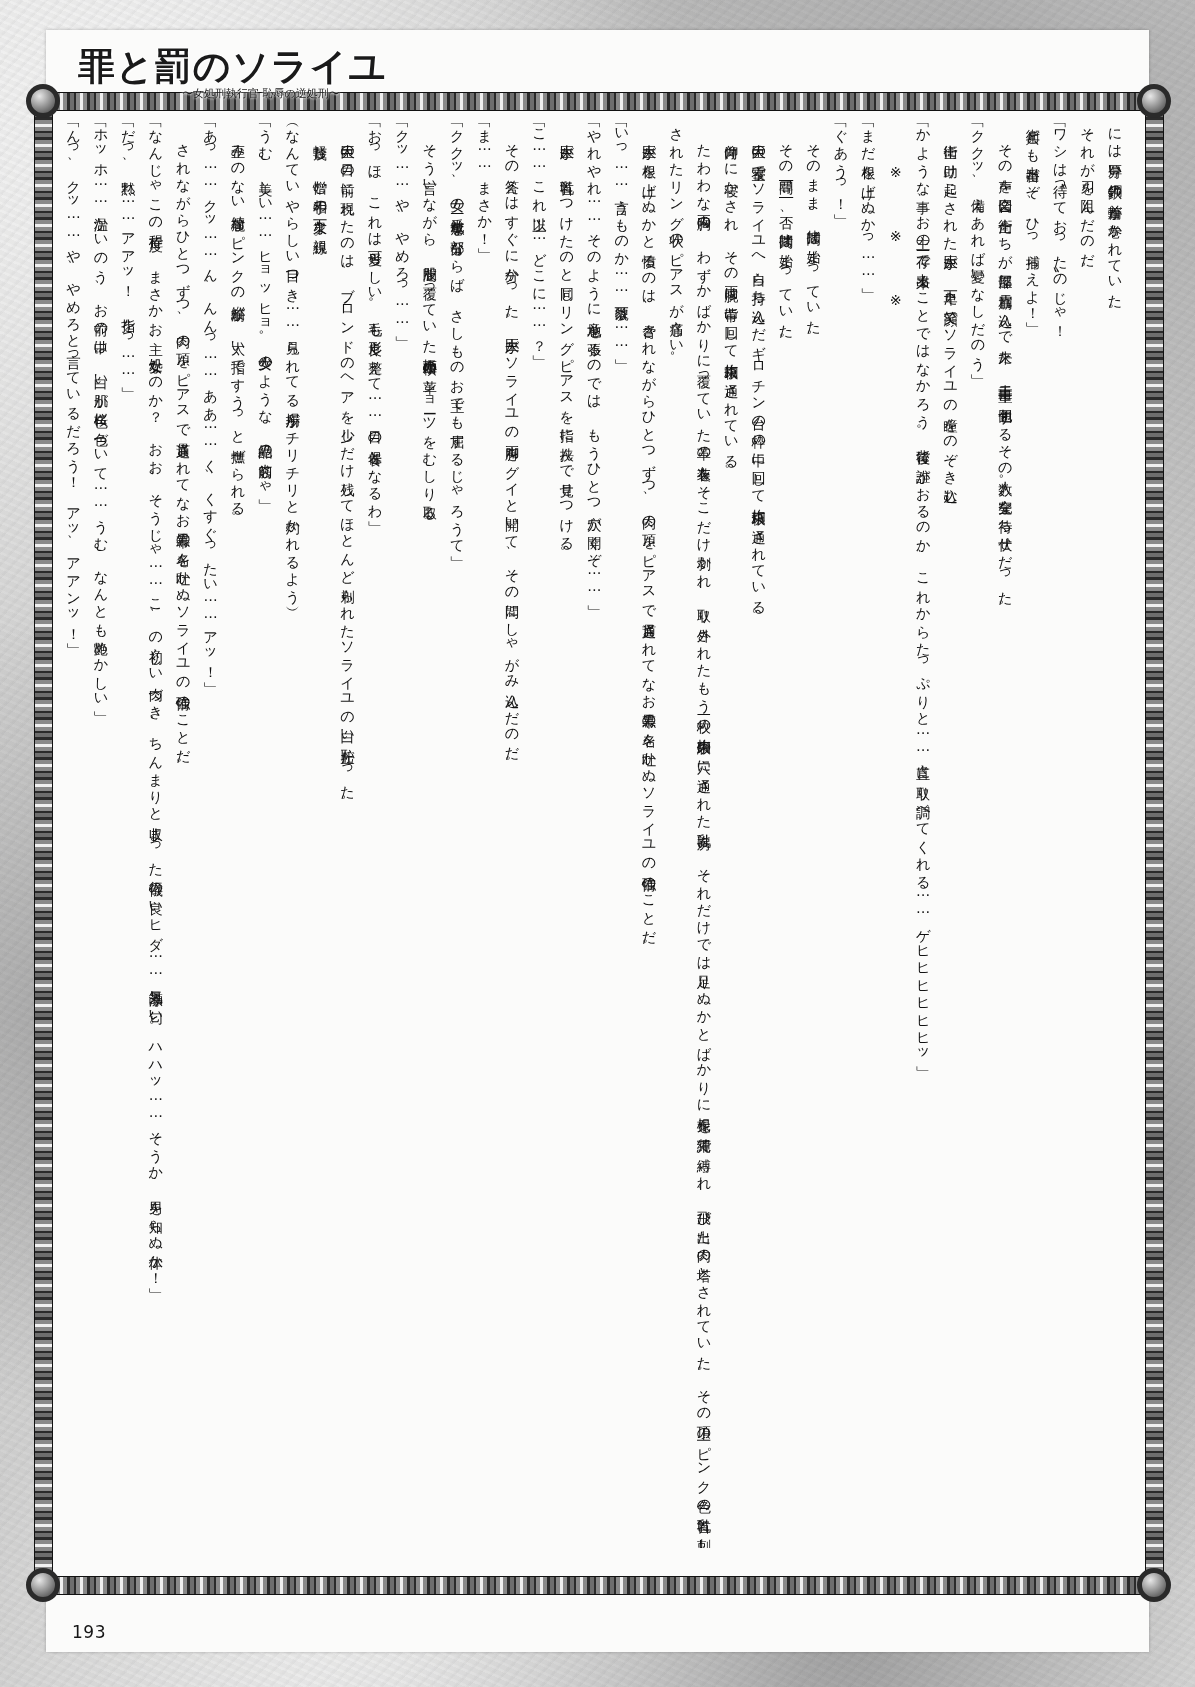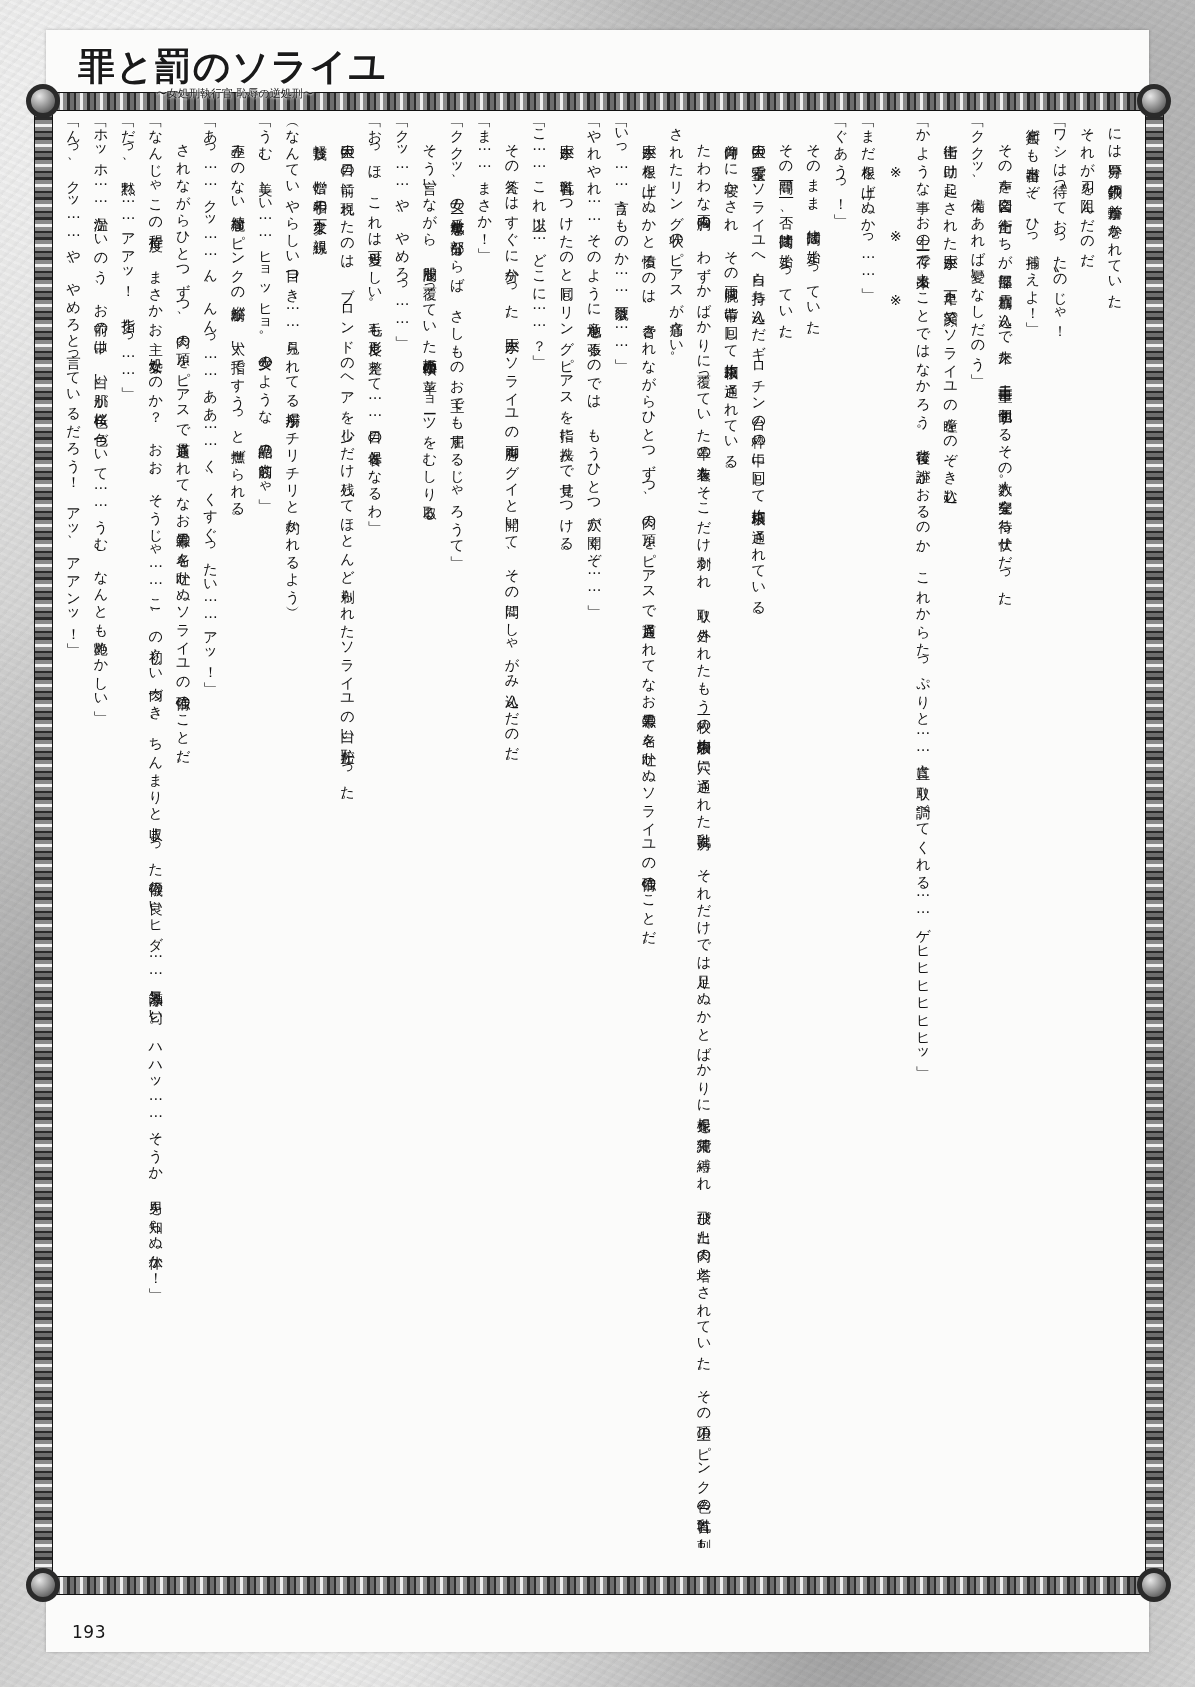--- a/index.html
+++ b/index.html
@@ -115,21 +115,21 @@
        1px 0 0 #fff, -1px 0 0 #fff, 0 1px 0 #fff, 0 -1px 0 #fff,
        2px 1px 0 rgba(255,255,255,0.8);
     white-space: nowrap;
   }
   .title-sub {
     font-family: "DejaVu Sans", sans-serif;
     font-size: 11px;
     line-height: 14px;
     color: #1a1a1a;
     margin-top: 1px;
-    margin-left: 78px;
+    margin-left: 104px;
     white-space: nowrap;
     text-shadow: 0 0 2px #fff, 0 0 3px #fff;
   }
 
   
   .body-text {
     position: absolute;
     left: 66px;
     top: 118px;
     width: 1062px;

